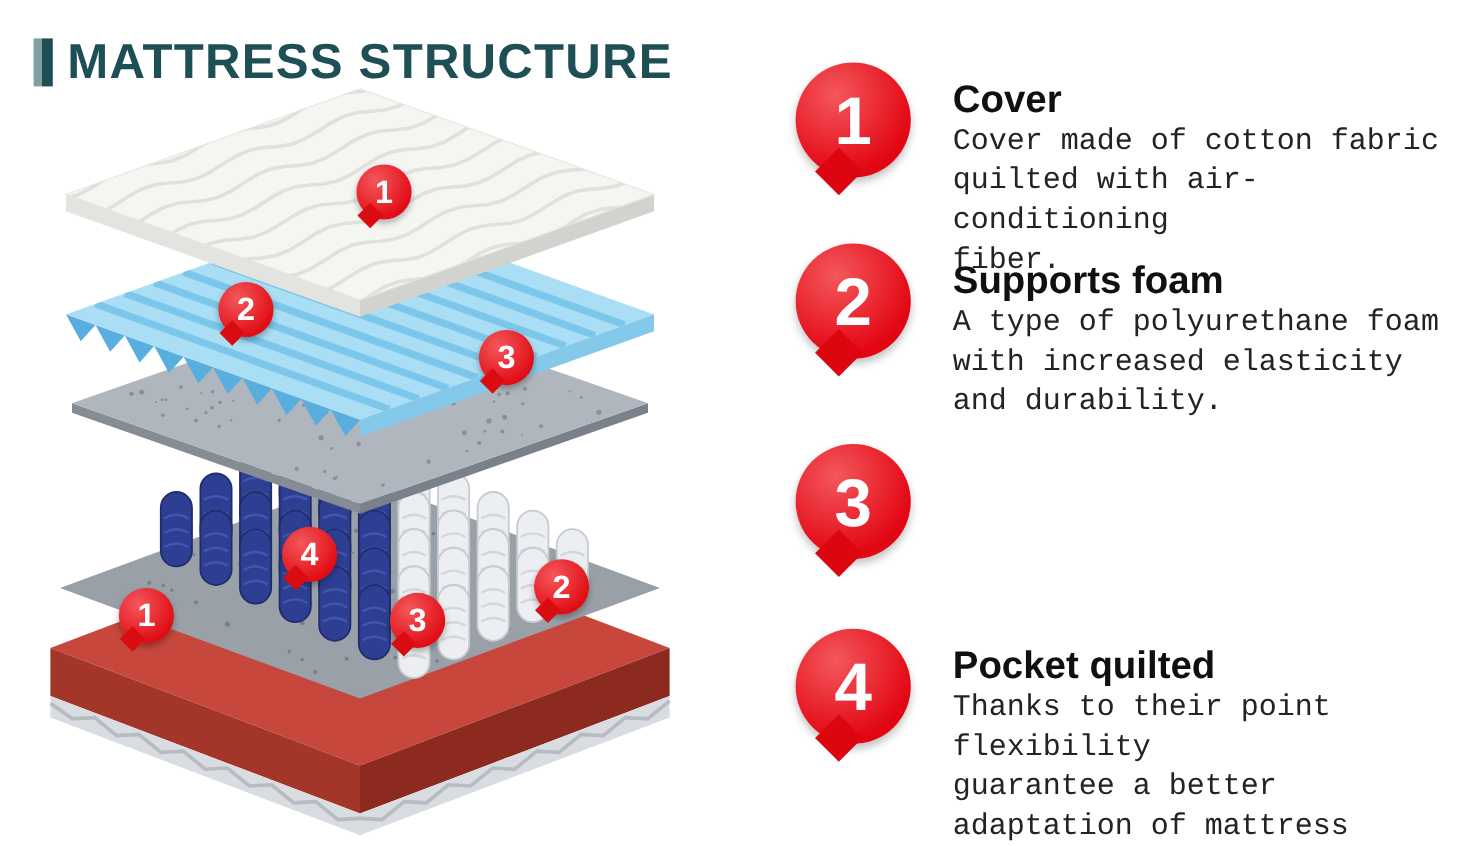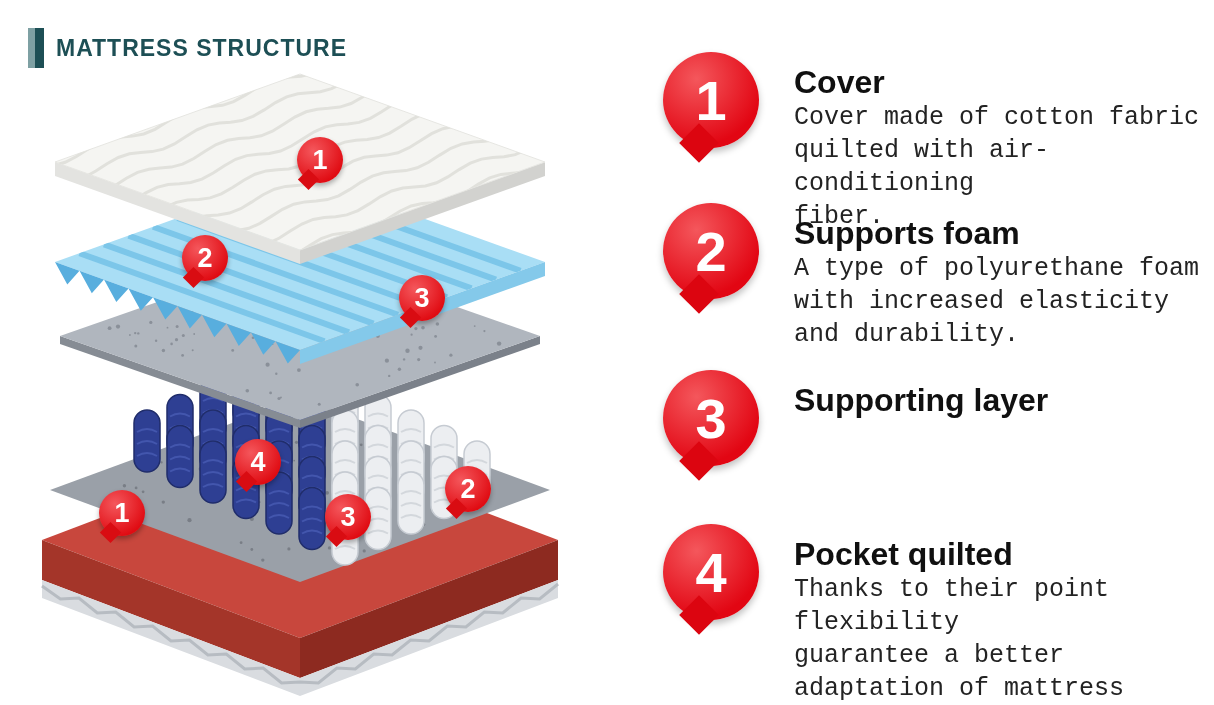--- a/index.html
+++ b/index.html
@@ -3,21 +3,21 @@
 <meta charset="utf-8">
 <style>
   * { margin:0; padding:0; box-sizing:border-box; }
   body { font-family:"Liberation Sans", sans-serif; background:#ffffff; }
   .page { position:relative; width:1214px; height:705px; background:#ffffff; overflow:hidden; }
 
   
   .header { position:absolute; left:28px; top:28px; display:flex; align-items:center; }
   .title-bar { width:16px; height:40px; margin-right:12px;
                background:linear-gradient(90deg,#7ea0a3 0 42%, #1d4f55 42%); }
-  .page-title { font-size:23px; font-weight:bold; letter-spacing:1px; color:#1d4f55; }
+  .page-title { font-size:41px; font-weight:bold; letter-spacing:1px; color:#1d4f55; }
 
   
   .diagram { position:absolute; left:0; top:0; width:620px; height:705px; }
   .diagram svg { position:absolute; left:0; top:0; }
 
   .marker { position:absolute; width:46px; height:46px; border-radius:50%;
             background:radial-gradient(circle at 35% 30%, #f4575c, #e00b12 75%);
             display:flex; align-items:center; justify-content:center;
             color:#fff; font-weight:bold; font-size:27px;
             box-shadow:0 3px 5px rgba(0,0,0,.3); }
@@ -471,21 +471,20 @@
       </div>
     </div>
 
     <div class="legend-item" style="top:370px;">
       <div class="badge-wrap">
         <div class="badge">
             <span>3</span>
           </div>
       </div>
       <div class="legend-text">
-        <div class="legend-title">Supporting layer</div>
       </div>
     </div>
 
     <div class="legend-item" style="top:524px;">
       <div class="badge-wrap">
         <div class="badge">
             <span>4</span>
           </div>
       </div>
       <div class="legend-text">

